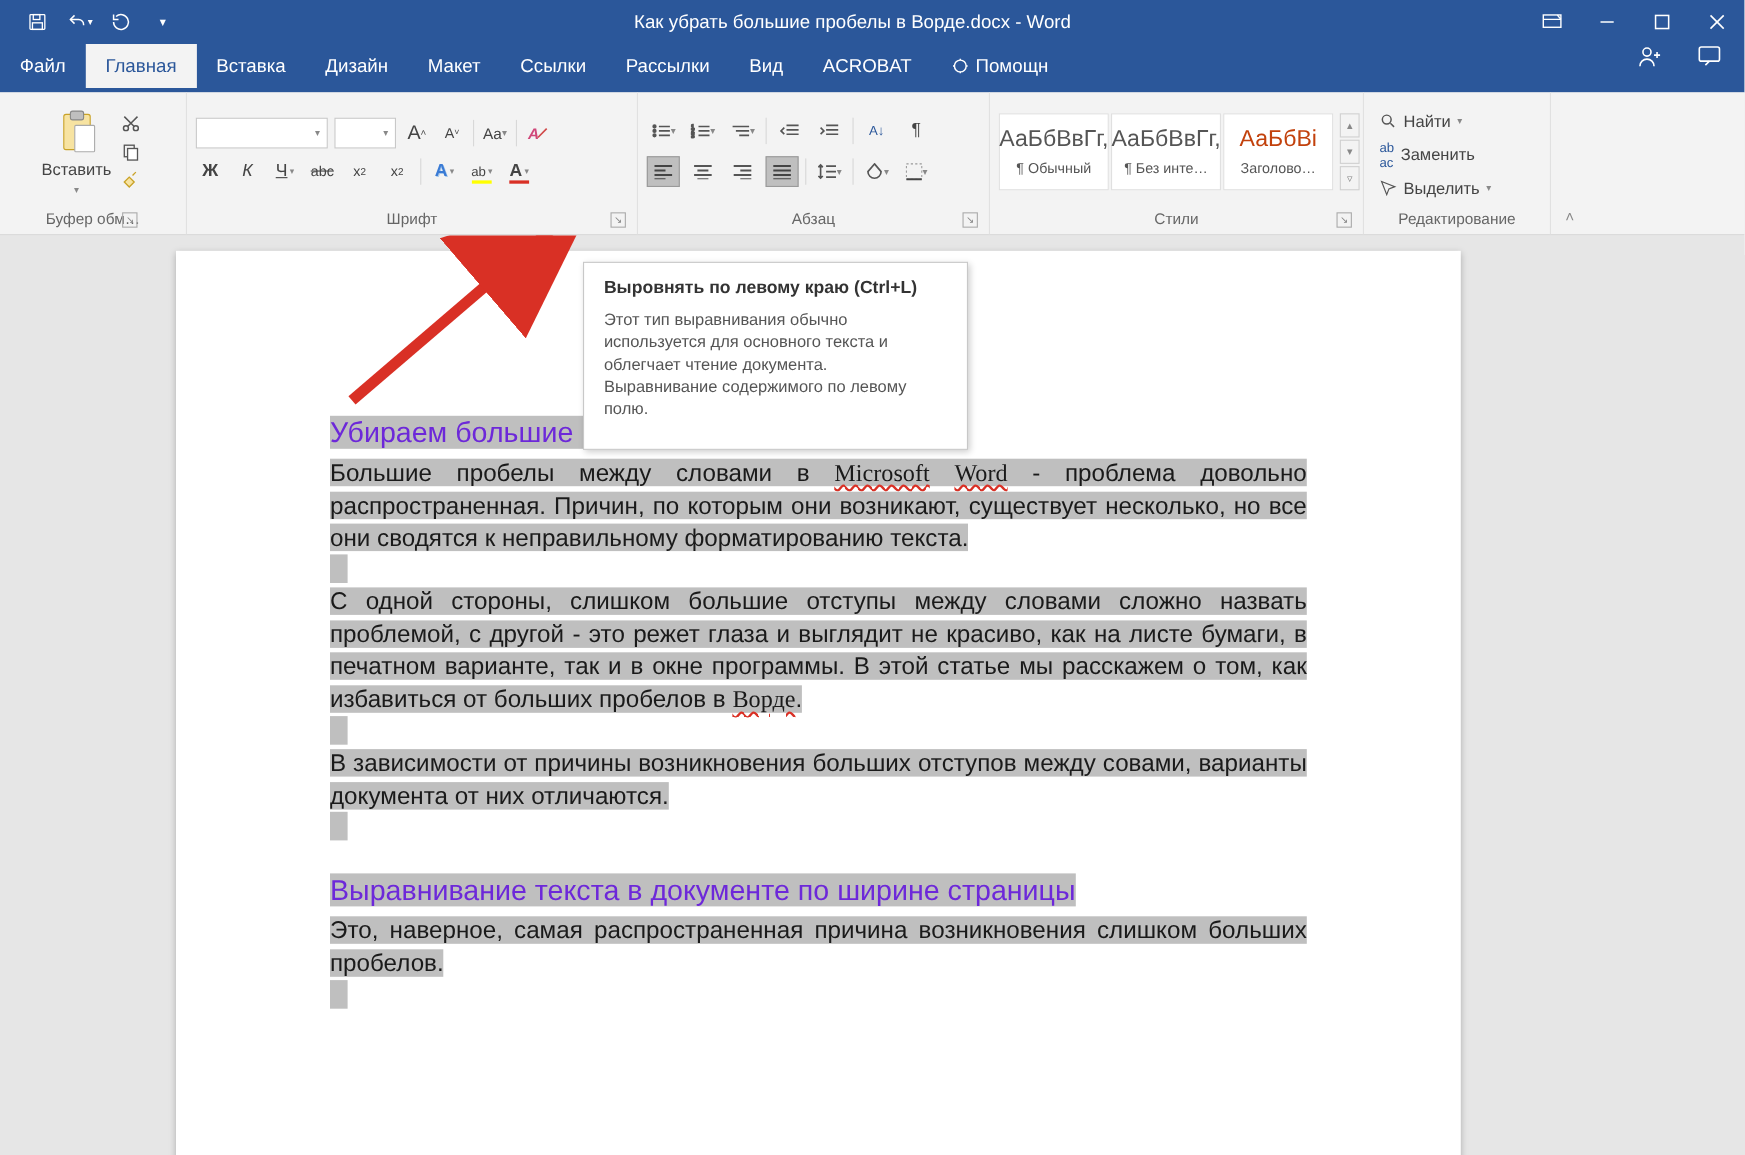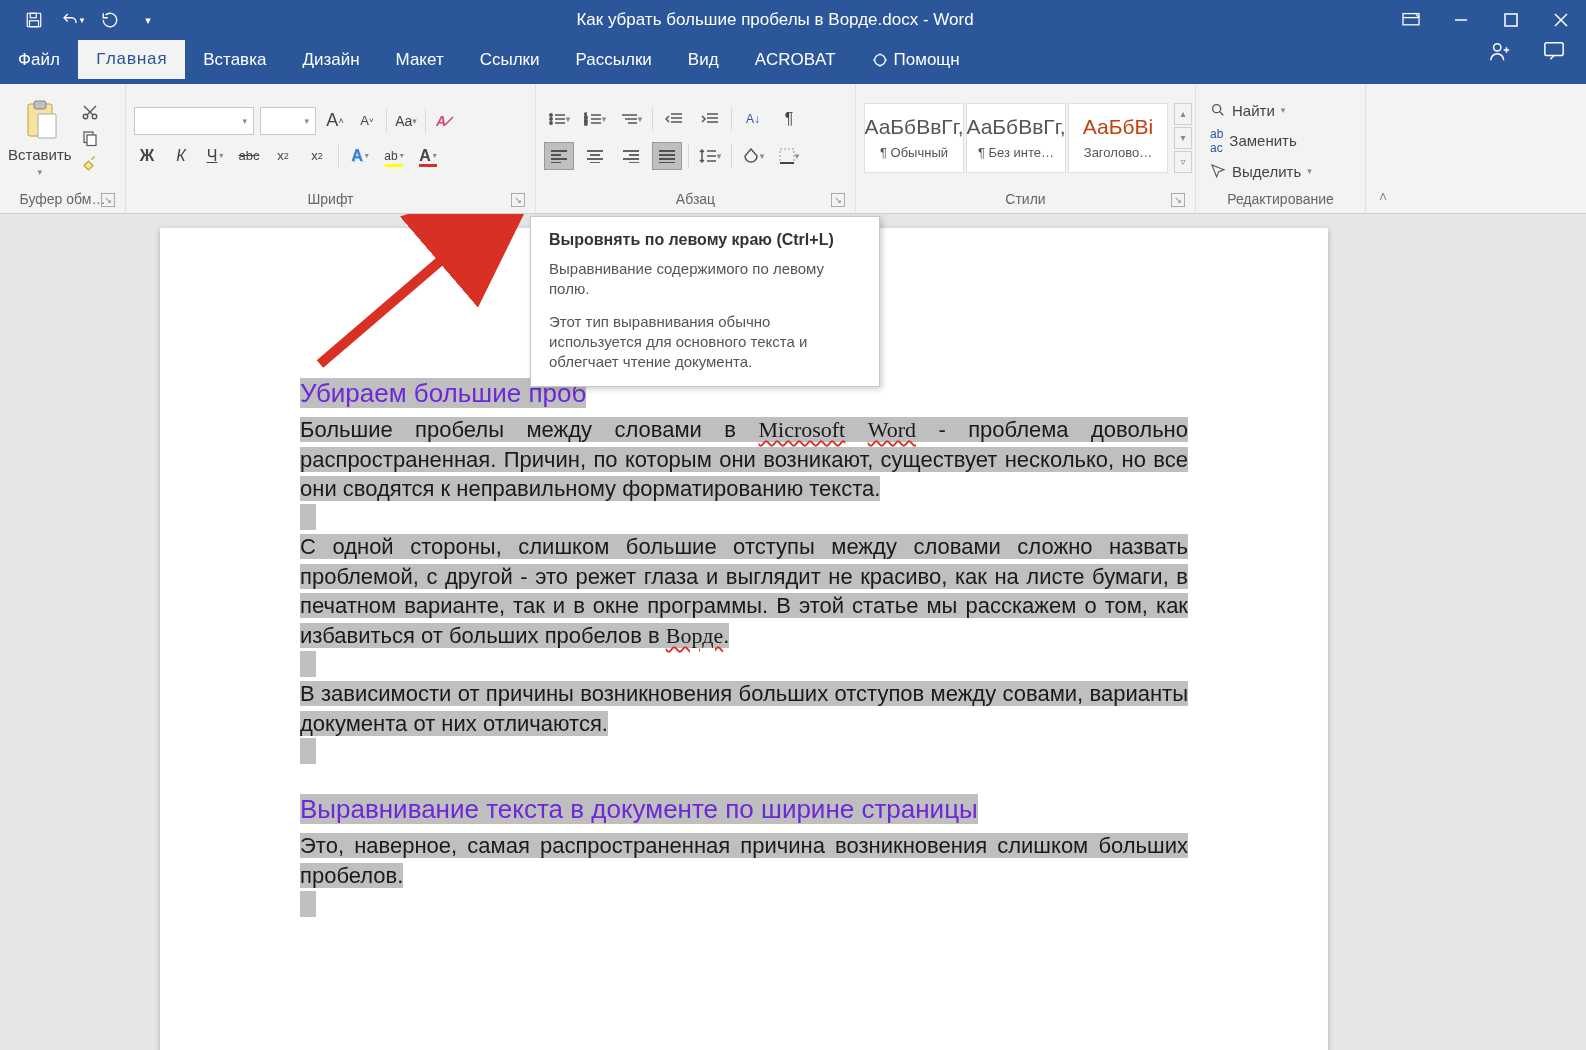--- a/index.html
+++ b/index.html
@@ -8,21 +8,21 @@
 .titlebar { background: #2b579a; height: 40px; display: flex; align-items: center; color: #fff; font-size: 15px; }
 .qat { display: flex; align-items: center; padding-left: 18px; gap: 6px; }
 .qat-btn { width: 32px; height: 32px; display: flex; align-items: center; justify-content: center; color: #fff; }
 .qat-btn svg { stroke: #fff; fill: none; }
 .title-center { flex: 1; text-align: center; font-size: 17px; }
 .winctrls { display: flex; align-items: center; gap: 0; }
 .winctrl { width: 50px; height: 40px; display: flex; align-items: center; justify-content: center; color: #fff; }
 
 .tabbar { background: #2b579a; height: 44px; display: flex; align-items: flex-start; color: #fff; font-size: 17px; }
 .tab { padding: 10px 18px 10px 18px; cursor: pointer; }
-.tab.active { background: #f3f3f3; color: #2b579a; font-family: Liberation Mono, monospace; }
+.tab.active { background: #f3f3f3; color: #2b579a; }
 .tab-extras { margin-left: auto; display: flex; align-items: center; padding-right: 20px; gap: 30px; }
 .tab-extras svg { stroke: #fff; }
 
 .ribbon { background: #f3f3f3; height: 130px; display: flex; border-bottom: 1px solid #d0d0d0; font-size: 14px; color: #444; }
 .group { border-right: 1px solid #e1e1e1; display: flex; flex-direction: column; padding: 4px 8px 0 8px; }
 .group-body { flex: 1; display: flex; align-items: center; }
 .group-label { text-align: center; font-size: 14px; color: #666; padding: 4px 0 6px 0; position: relative; }
 .dlg-launch { position: absolute; right: 2px; bottom: 6px; width: 14px; height: 14px; border: 1px solid #aaa; font-size: 9px; display:flex; align-items:center; justify-content:center; color:#888;}
 
 .clip-col { display:flex; flex-direction:column; align-items:center; gap:4px; }
@@ -160,21 +160,21 @@
       <svg width="24" height="22" viewBox="0 0 24 24" fill="none" stroke="#fff" stroke-width="1.6">
           <rect x="2" y="3" width="20" height="14" rx="2"></rect>
           <path d="M8 21l4-4"></path>
         </svg>
     </div>
   </div>
 </div>
 
 <div class="ribbon">
 
-  <div class="group" style="width:126px;">
+  <div class="group" style="width:170px;align-items:center;">
     <div class="group-body">
       <div class="clip-col">
         <div class="paste-icon">
           <svg width="36" height="40" viewBox="0 0 36 40">
               <rect x="6" y="4" width="24" height="32" rx="2" fill="#f7e3a1" stroke="#c9a227"></rect>
               <rect x="12" y="1" width="12" height="8" rx="2" fill="#bfbfbf" stroke="#888"></rect>
               <rect x="16" y="14" width="18" height="24" rx="1" fill="#fff" stroke="#aaa"></rect>
             </svg>
         </div>
         <span style="font-size:15px;">Вставить</span>
@@ -461,24 +461,24 @@
       <span class="sel">В зависимости от причины возникновения больших отступов между совами, варианты документа от них отличаются.</span>
     </div>
     <div class="empty-line"><span class="sel-partial" style="width:16px;height:26px;"></span></div>
     <div class="empty-line"></div>
 
     <div class="doc-h"><span class="sel">Выравнивание текста в документе по ширине страницы</span></div>
     <div class="doc-p"><span class="sel">Это, наверное, самая распространенная причина возникновения слишком больших пробелов.</span></div>
     <div class="empty-line"><span class="sel-partial" style="width:16px;height:26px;"></span></div>
   </div>
 
-  <div class="tooltip" style="left:530px; top:2px;">
+  <div class="tooltip" style="left:530px; top:24px;">
     <div class="tt-title">Выровнять по левому краю (Ctrl+L)</div>
+    <div class="tt-p" style="margin-bottom:0;">Этот тип выравнивания обычно используется для основного текста и облегчает чтение документа.</div>
     <div class="tt-p">Выравнивание содержимого по левому полю.</div>
-    <div class="tt-p" style="margin-bottom:0;">Этот тип выравнивания обычно используется для основного текста и облегчает чтение документа.</div>
   </div>
 
   <svg class="arrow-annot" style="left:300px; top:-50px;" width="260" height="220">
     <defs>
         <marker id="ah" markerWidth="14" markerHeight="12" refX="12" refY="6" orient="auto">
           <path d="M0 0L14 6L0 12z" fill="#d93025"></path>
         </marker>
       </defs>
     <line x1="20" y1="200" x2="230" y2="20" stroke="#d93025" stroke-width="10" marker-end="url(#ah)"></line>
   </svg>

